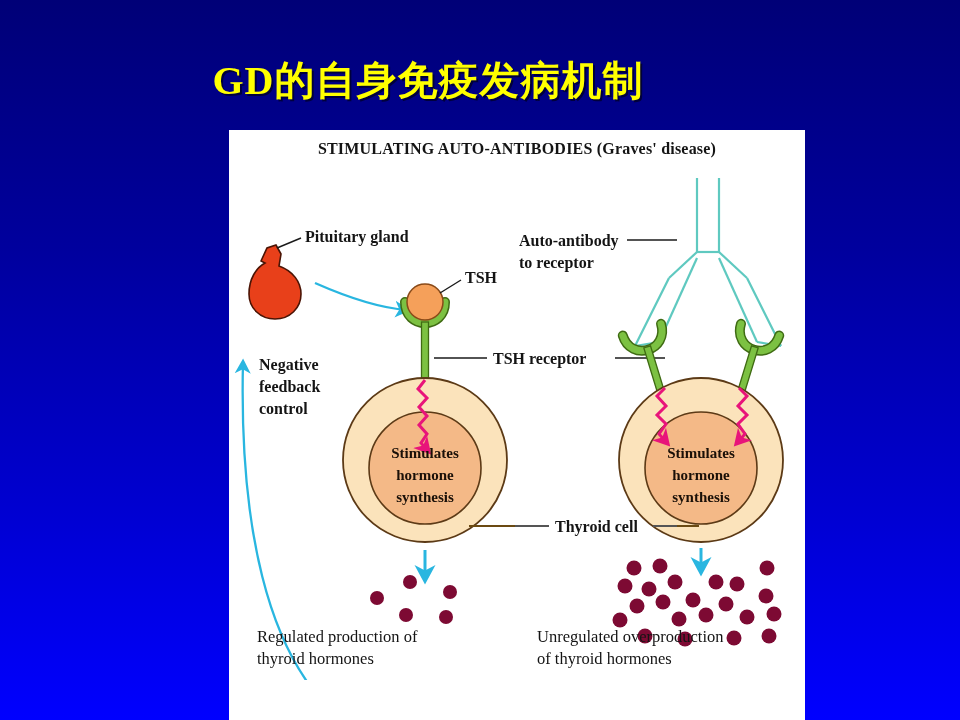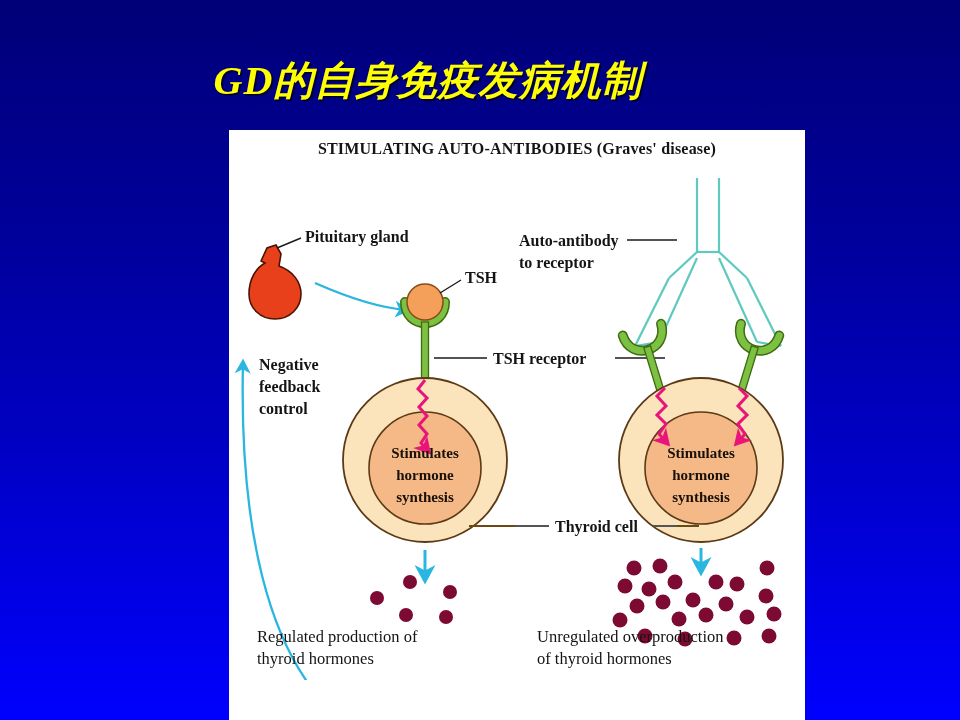--- a/index.html
+++ b/index.html
@@ -26,21 +26,20 @@
     width: 856px;
     text-align: center;
     font-family: "Liberation Serif", serif;
     font-weight: bold;
     font-size: 40px;
     line-height: 46px;
     color: #ffff00;
     text-shadow: 2px 2px 0 rgba(0,0,0,0.55);
     letter-spacing: 1px;
     white-space: nowrap;
-    font-style: italic;
   }
   
   .figure-panel {
     position: absolute;
     left: 229px;
     top: 130px;
     width: 576px;
     height: 672px;
     background: #ffffff;
     overflow: hidden;

